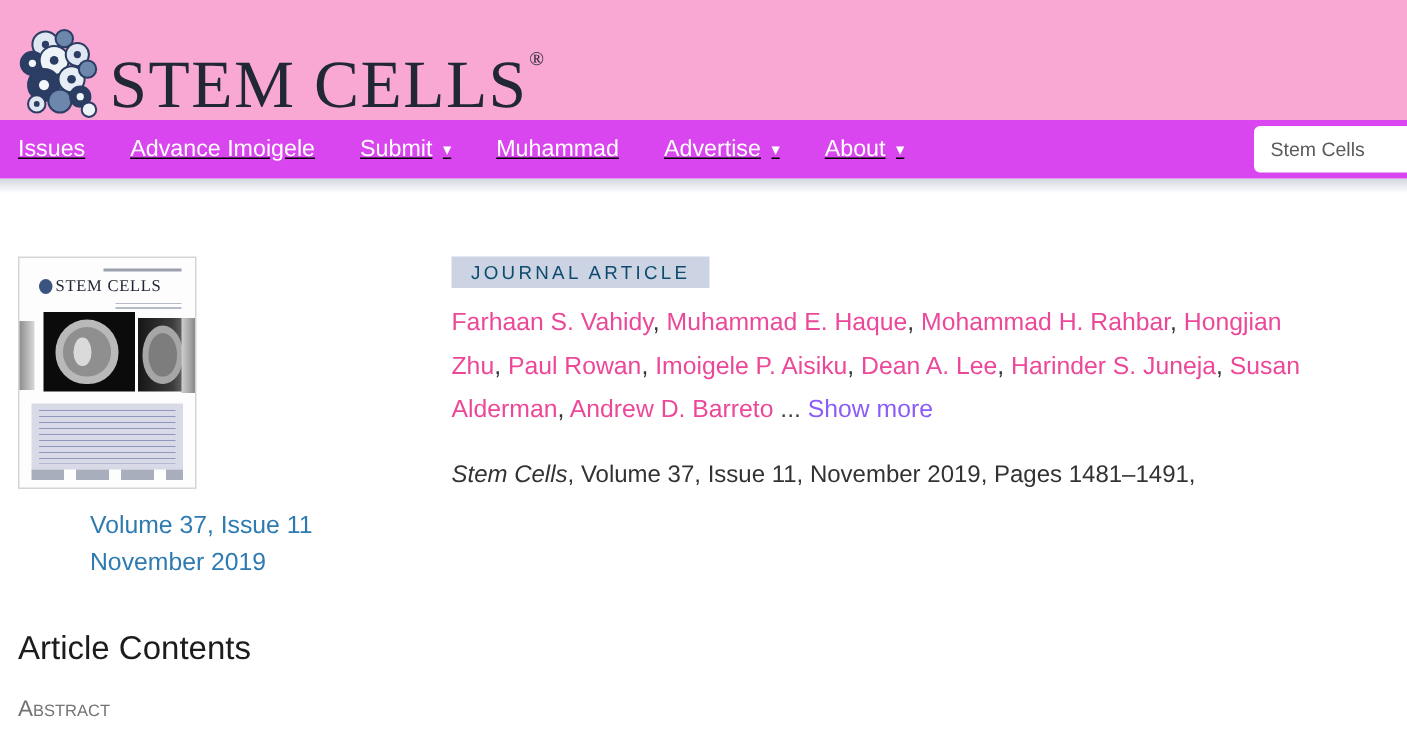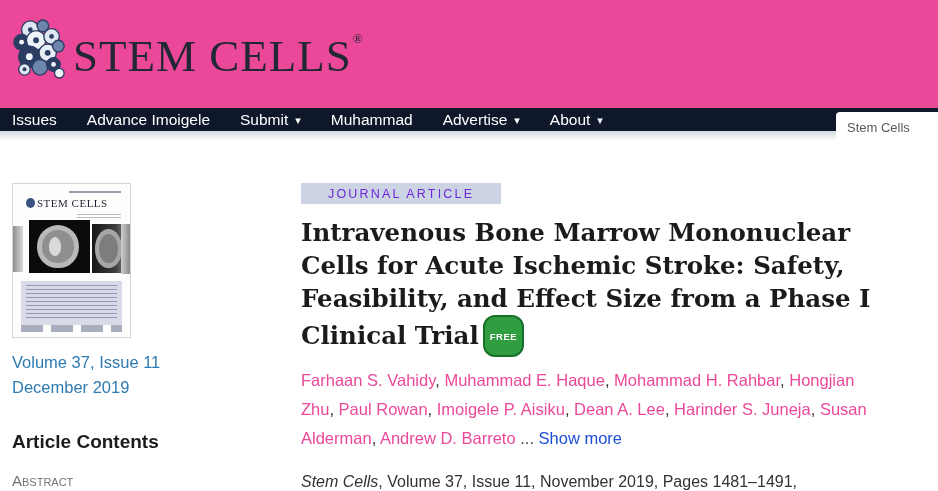--- a/index.html
+++ b/index.html
@@ -3,33 +3,33 @@
 <meta charset="utf-8">
 <style>
   * { box-sizing: border-box; }
   html,body { margin:0; padding:0; }
   body {
     width:938px; height:491px; overflow:hidden; background:#fff;
     font-family:"Liberation Sans", sans-serif; position:relative;
   }
 
   
-  .header { height:108px; position:relative; background:#ec4899; }
+  .header { height:80px; position:relative; background:#f9a8d4; }
   .logo { position:absolute; left:10px; top:7px; display:flex; align-items:center; cursor:pointer; }
   .logo svg { width:58px; height:64px; display:block; }
   .logo-text {
     font-family:"Liberation Serif", serif; font-size:45px; color:#212735;
     letter-spacing:1px; margin-left:5px; line-height:64px; white-space:nowrap;
   }
   .logo-reg { font-size:13px; vertical-align:28px; margin-left:1px; }
 
   
   .navbar {
-    height:23px; background:#0f172a; display:flex; align-items:center;
-    gap:30px; padding-left:12px; position:relative;
+    height:39px; background:#d946ef; display:flex; align-items:center;
+    gap:30px; padding-left:12px; position:relative;text-decoration:underline;
   }
   .nav-item { color:#fff; font-size:15.5px; text-decoration:none; white-space:nowrap; cursor:pointer; }
   .nav-item .caret { font-size:11px; margin-left:7px; position:relative; top:-1px; }
   .search-box {
     position:absolute; right:-8px; top:4px; width:110px; height:31px;
     background:#fff; border-radius:4px; display:flex; align-items:center;
     padding-left:11px; font-size:13px; color:#5a5a5a;
   }
   .nav-shadow { height:10px; background:linear-gradient(#d3d7e0, #ffffff); }
 
@@ -61,44 +61,44 @@
   .brainR1 { left:3px; top:5px; width:27px; height:39px; background:#a6a6a6; }
   .brainR2 { left:7px; top:10px; width:19px; height:29px; background:#7d7d7d; }
   .cv-toc { position:absolute; left:8px; right:8px; top:97px; height:44px; background:#d9dae8;
             padding:4px 5px; }
   .cv-toc-lines { height:100%;
             background:repeating-linear-gradient(#7d87b0 0 1px, transparent 1px 4px); opacity:0.8; }
   .cv-bottom { position:absolute; left:8px; right:8px; bottom:5px; height:7px;
             background:repeating-linear-gradient(90deg,#a9aebc 0 22px, transparent 22px 30px); }
 
   
-  .issue-links { margin-top:12px; }
+  .issue-links { margin-top:12px;margin-left:48px; }
   .issue-link { display:block; color:#2e7bb1; font-size:16.5px; line-height:25px; text-decoration:none; cursor:pointer; }
-  .contents-heading { margin-top:31px; font-size:19px; font-weight:bold; color:#1c1c1c; }
+  .contents-heading { margin-top:31px; font-size:22px; font-weight:normal; color:#1c1c1c; }
   .contents-item { margin-top:19px; font-variant:small-caps; font-size:15px; color:#737373; cursor:pointer; }
 
   
   .type-badge {
-    display:inline-block; background:#ccd3e3; color:#6d28d9;
-    font-size:12.5px; letter-spacing:2.2px; padding:4px 27px 3px;
+    display:inline-block; background:#ccd3e3; color:#0c4a6e;
+    font-size:12.5px; letter-spacing:2.2px; padding:4px 13px 3px;
   }
   .title {
     font-family:"DejaVu Serif","Liberation Serif",serif; font-weight:bold;
     font-size:24.5px; line-height:33px; color:#1b1b1b; margin-top:12px; max-width:604px;
   }
   .free-badge {
     display:inline-block; background:#2f9e41; border:2px solid #187129; color:#fff;
     font-family:"Liberation Sans",sans-serif; font-size:9.5px; font-weight:bold;
     border-radius:12px; padding:3px 5px 2px; letter-spacing:0.5px; vertical-align:4px; margin-left:4px;
   }
   .authors { margin-top:9px; font-size:16.5px; line-height:29px; color:#333; max-width:590px; }
   .author-link { color:#ec4899; text-decoration:none; cursor:pointer; }
   .authors .sep { color:#333; }
   .authors .ellipsis { color:#444; }
-  .show-more { color:#1d4ed8; text-decoration:none; cursor:pointer;margin-top:35px; }
+  .show-more { color:#8b5cf6; text-decoration:none; cursor:pointer;margin-top:35px; }
   .citation { margin-top:15px; font-size:16px; line-height:27px; color:#333; }
   .journal-name { font-style:italic; }
 </style>
 </head>
 <body>
 
 <div class="header">
   <div class="logo">
     <svg viewBox="0 0 60 66">
       <g stroke="#2c3d63" stroke-width="1.4">
@@ -169,31 +169,30 @@
       </div>
       <div class="cv-barR"></div>
       <div class="cv-toc">
           <div class="cv-toc-lines"></div>
         </div>
       <div class="cv-bottom"></div>
     </div>
 
     <div class="issue-links">
       <a class="issue-link">Volume 37, Issue 11</a>
-      <a class="issue-link">December 2019</a>
+      <a class="issue-link">November 2019</a>
     </div>
 
     <div class="contents-heading">Article Contents</div>
     <div class="contents-item">Abstract</div>
   </div>
 
   <div class="main">
     <span class="type-badge">JOURNAL ARTICLE</span>
 
-    <h1 class="title" style="margin:12px 0 0 0;"><span>Intravenous Bone Marrow Mononuclear Cells for Acute Ischemic Stroke: Safety, Feasibility, and Effect Size from a Phase I Clinical Trial</span><span class="free-badge">FREE</span></h1>
 
     <div class="authors"><a class="author-link">Farhaan S. Vahidy</a><span class="sep">, </span><a class="author-link">Muhammad E. Haque</a><span class="sep">, </span><a class="author-link">Mohammad H. Rahbar</a><span class="sep">, </span><a class="author-link">Hongjian Zhu</a><span class="sep">, </span><a class="author-link">Paul Rowan</a><span class="sep">, </span><a class="author-link">Imoigele P. Aisiku</a><span class="sep">, </span><a class="author-link">Dean A. Lee</a><span class="sep">, </span><a class="author-link">Harinder S. Juneja</a><span class="sep">, </span><a class="author-link">Susan Alderman</a><span class="sep">, </span><a class="author-link">Andrew D. Barreto</a><span class="ellipsis"> ... </span><a class="show-more">Show more</a></div>
 
     <div class="citation">
       <span class="journal-name">Stem Cells</span><span>, Volume 37, Issue 11, November 2019, Pages 1481–1491,</span>
       <br>
       
     </div>
 
     

